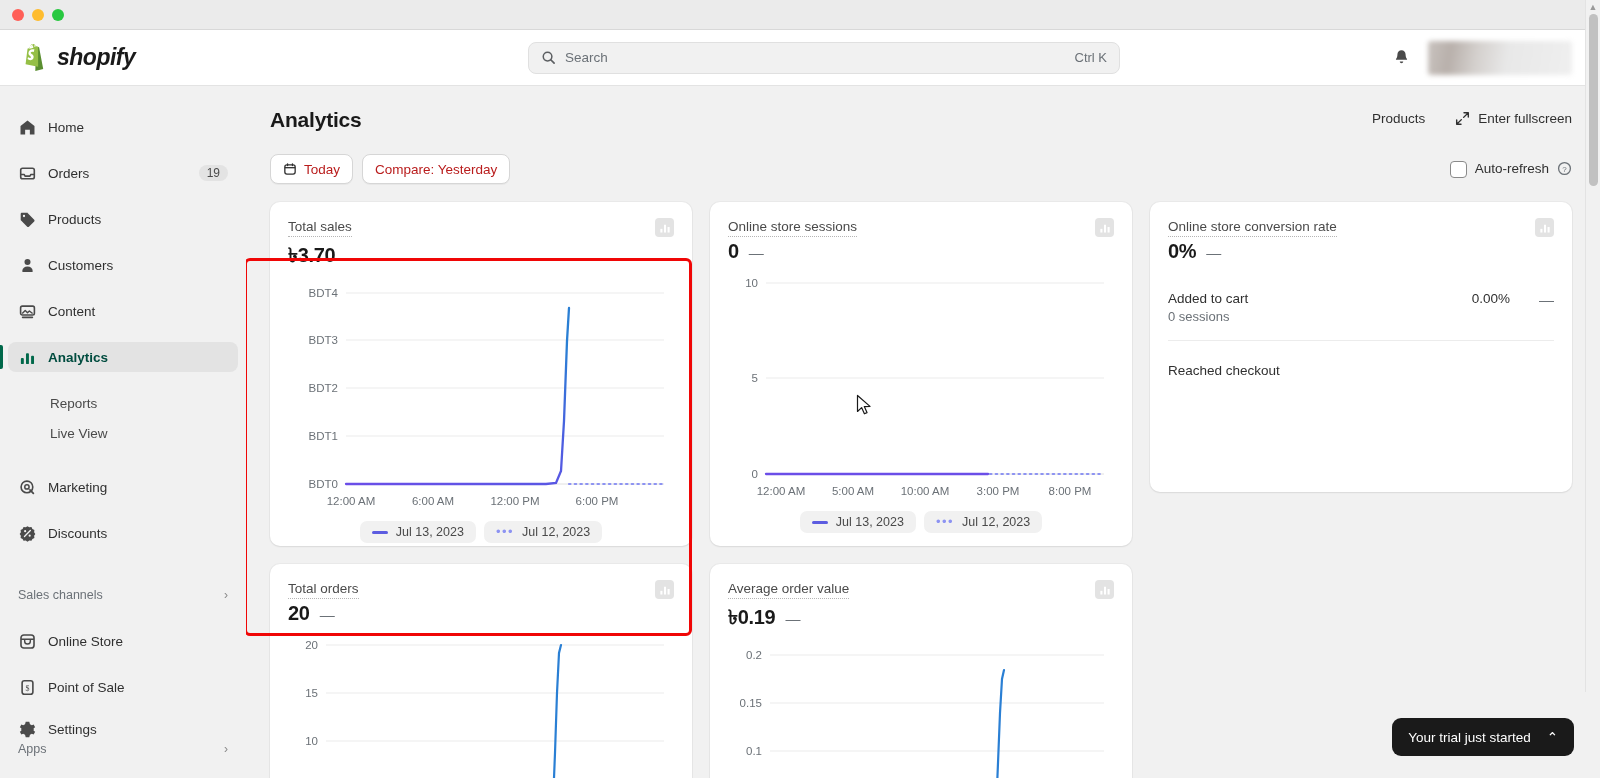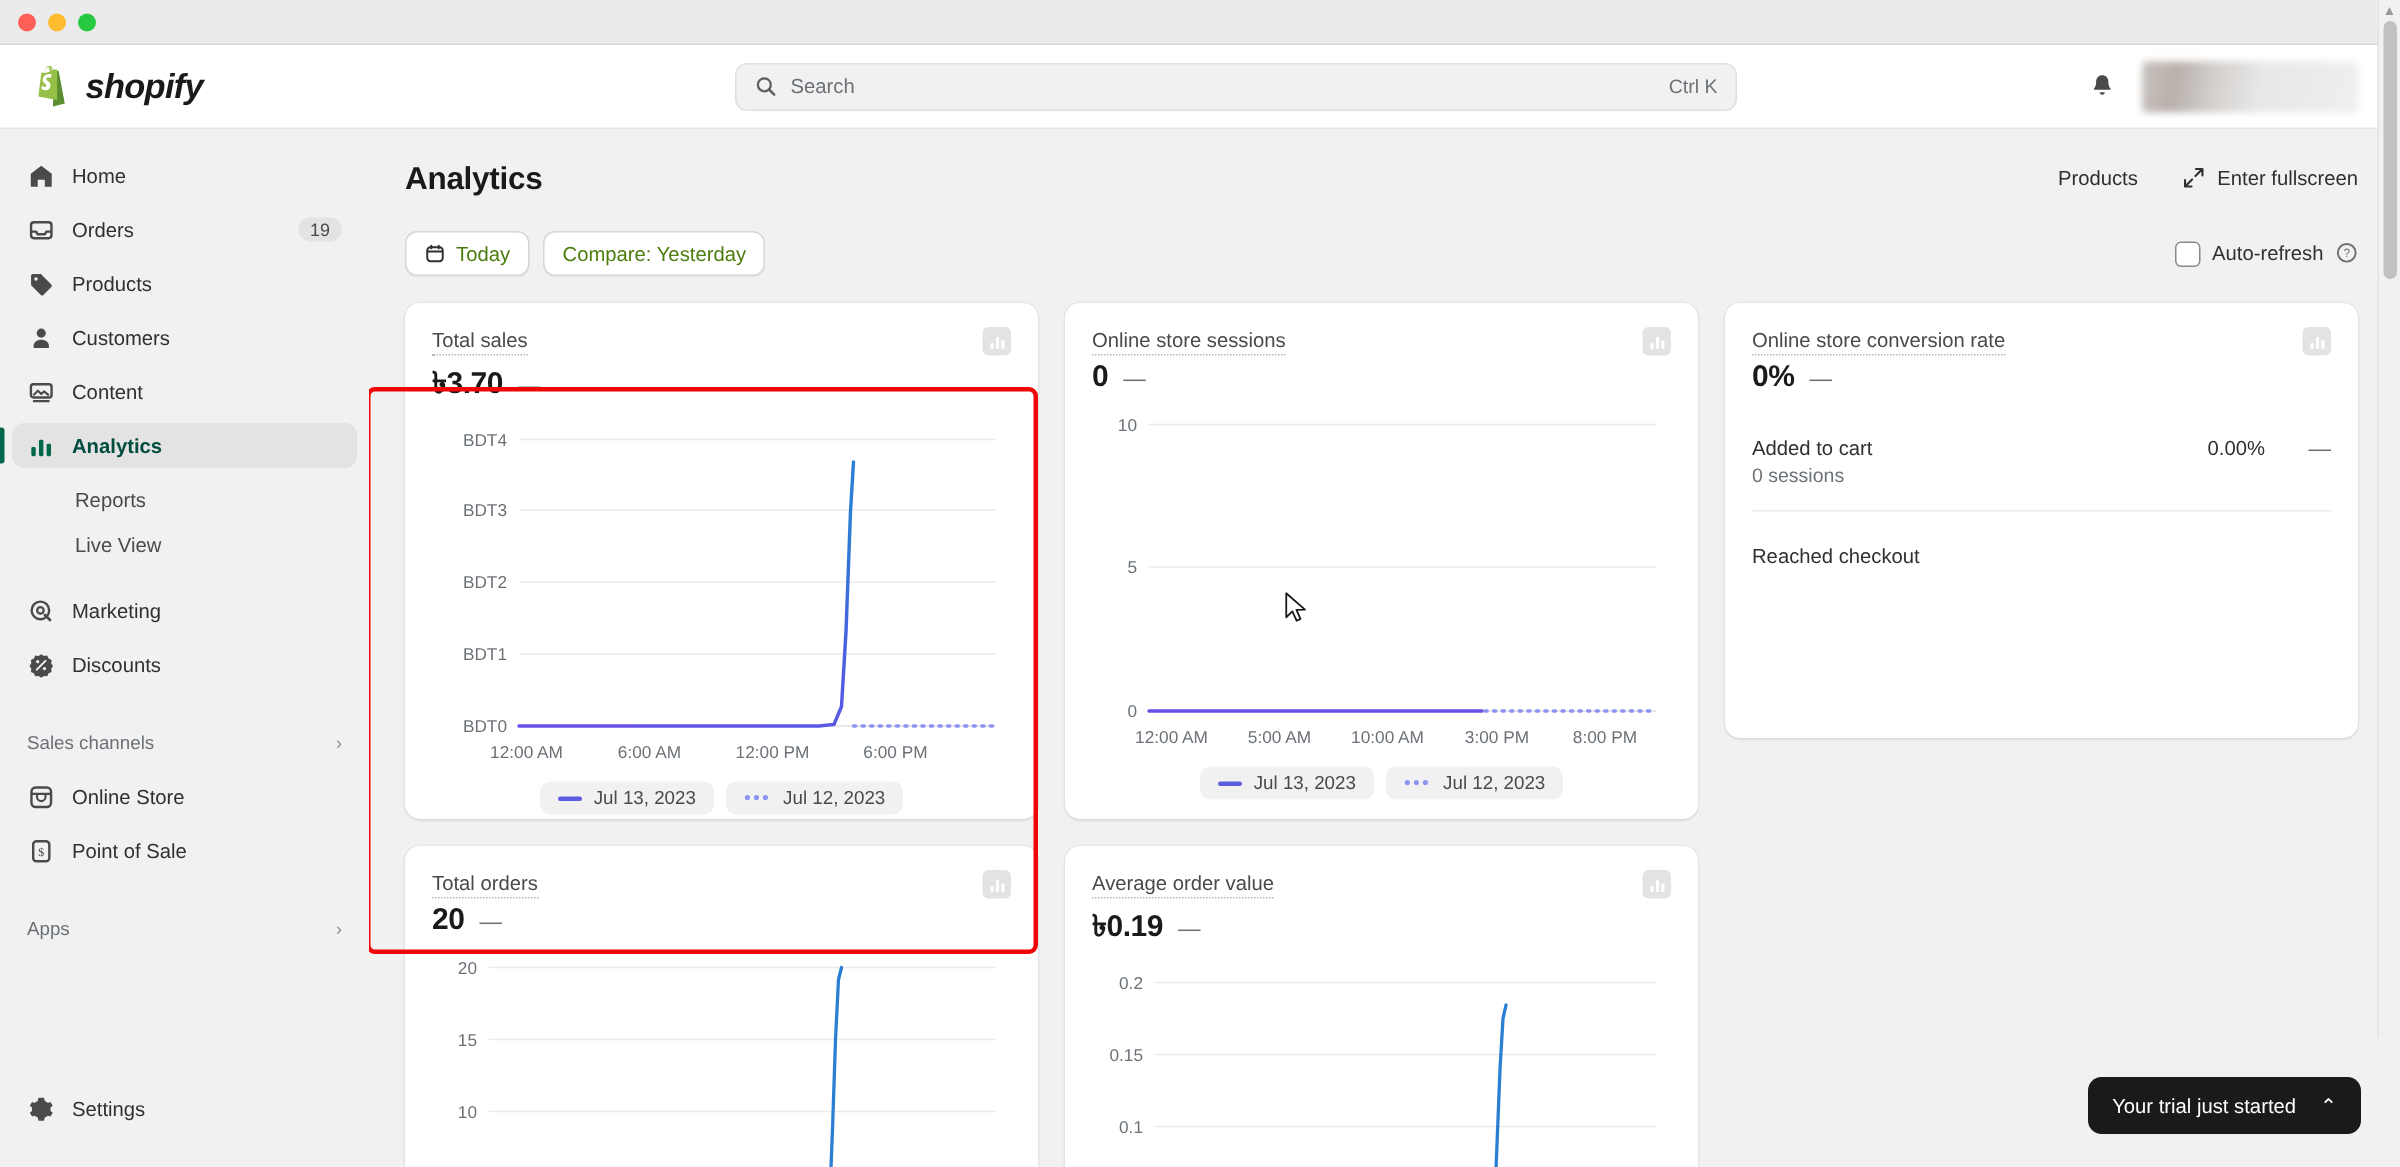--- a/index.html
+++ b/index.html
@@ -22,38 +22,38 @@
   
   .topbar {
     height: 56px; background: #fff; display: flex; align-items: center;
     border-bottom: 1px solid #e3e3e3; position: relative;
   }
   .brand { width: 246px; display: flex; align-items: center; padding-left: 22px; gap: 9px; }
   .brand-logo { width: 26px; height: 28px; }
   .brand-name { font-size: 23px; font-weight: 700; font-style: italic; letter-spacing: -0.5px; color: #1a1a1a; }
   .searchwrap { flex: 1; display: flex; justify-content: center; }
   .searchbox {
-    width: 668px; height: 32px; background: #f1f1f1; border: 1px solid #e0e0e0;
+    width: 592px; height: 32px; background: #f1f1f1; border: 1px solid #e0e0e0;
     border-radius: 8px; display: flex; align-items: center; padding: 0 12px; gap: 9px; margin-left: 12px;
   }
   .searchbox .ph { flex: 1; font-size: 13.5px; color: #6b7177; }
   .kbd { font-size: 13px; color: #6b7177; }
   .topright { display: flex; align-items: center; gap: 16px; padding-right: 28px; }
   .bell { width: 22px; height: 22px; display: flex; align-items: center; justify-content: center; cursor: pointer; }
   .avatar-blur {
     width: 144px; height: 34px; border-radius: 3px;
     background: linear-gradient(100deg,#c9c3bf 0%, #b8b0ab 16%, #d4d0cd 34%, #e8e8e8 55%, #efefef 100%);
     filter: blur(2.5px);
   }
 
   
   .body { display: flex; height: 692px; }
   .sidebar { width: 246px; background: #f1f1f1; padding-top: 10px; position: relative; flex-shrink: 0; }
   .nav-item {
-    height: 30px; margin: 6px 8px; padding: 0 10px; border-radius: 8px;
+    height: 30px; margin: 16px 8px; padding: 0 10px; border-radius: 8px;
     display: flex; align-items: center; gap: 11px; font-size: 13.5px; color: #303030; cursor: pointer;
     position: relative;
   }
   .nav-item .ico { width: 19px; height: 19px; display: flex; align-items: center; justify-content: center; flex-shrink: 0; }
   .nav-item.active { background: #e3e3e3; color: #004c3f; font-weight: 600; }
   .nav-item.active::before {
     content: ""; position: absolute; left: -8px; top: 3px; width: 3px; height: 24px;
     background: #00684a; border-radius: 0 2px 2px 0;
   }
   .nav-item .badge {
@@ -74,21 +74,21 @@
   
   .main { flex: 1; background: #f1f1f1; padding: 22px 28px 0 24px; overflow: hidden; position: relative; }
   .page-head { display: flex; align-items: flex-start; }
   .page-title { font-size: 21px; font-weight: 600; color: #1a1a1a; letter-spacing: -0.2px; }
   .head-actions { margin-left: auto; display: flex; align-items: center; gap: 30px; padding-top: 3px; }
   .link-btn { font-size: 13.5px; color: #303030; cursor: pointer; display: flex; align-items: center; gap: 8px; font-weight: 500; }
   .toolbar { display: flex; align-items: center; margin-top: 22px; gap: 9px; }
   .pill {
     height: 30px; background: #fff; border: 1px solid #d6d6d6; border-radius: 8px;
     display: flex; align-items: center; gap: 7px; padding: 0 12px; font-size: 13.5px;
-    color: #4d7c0f; cursor: pointer; box-shadow: 0 1px 0 rgba(0,0,0,0.04); justify-content: flex-end;
+    color: #b91c1c; cursor: pointer; box-shadow: 0 1px 0 rgba(0,0,0,0.04); justify-content: flex-end;
   }
   .autorefresh { margin-left: auto; display: flex; gap: 8px; font-size: 13.5px; color: #303030; }
   .cbox { width: 17px; height: 17px; border: 1.6px solid #8a8a8a; border-radius: 4px; background: #fff; cursor: pointer; }
 
   
   .grid { margin-top: 18px; display: grid; grid-template-columns: repeat(3, 1fr); gap: 18px; }
   .card {
     background: #fff; border-radius: 10px; padding: 16px 18px 12px 18px;
     box-shadow: 0 1px 2px rgba(0,0,0,.07), 0 0 0 1px rgba(0,0,0,.03);
     position: relative;

